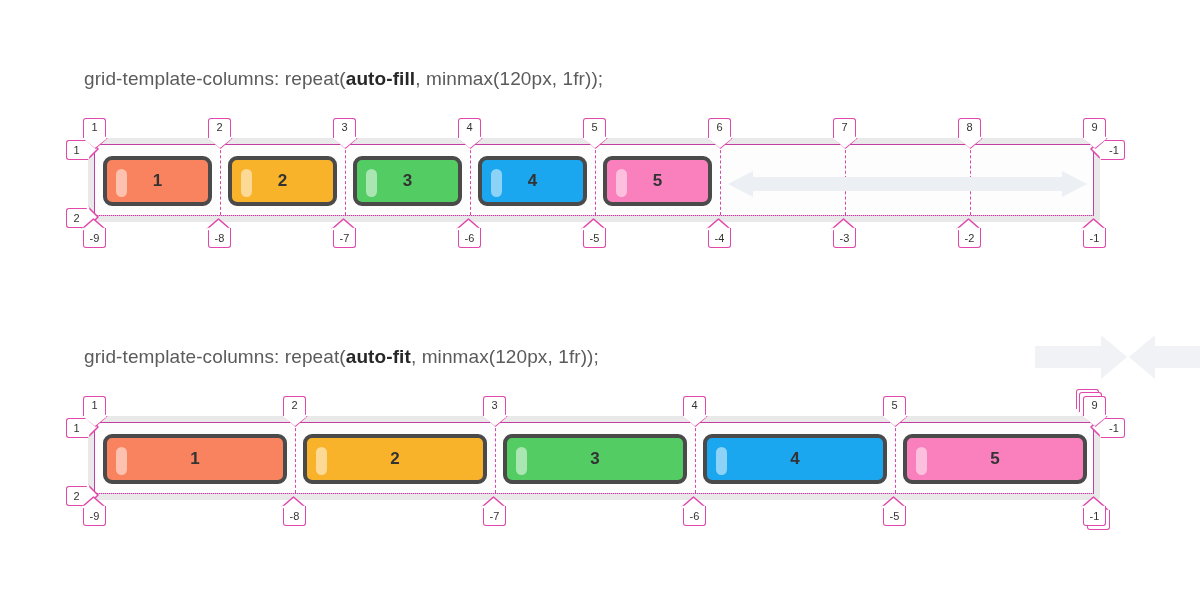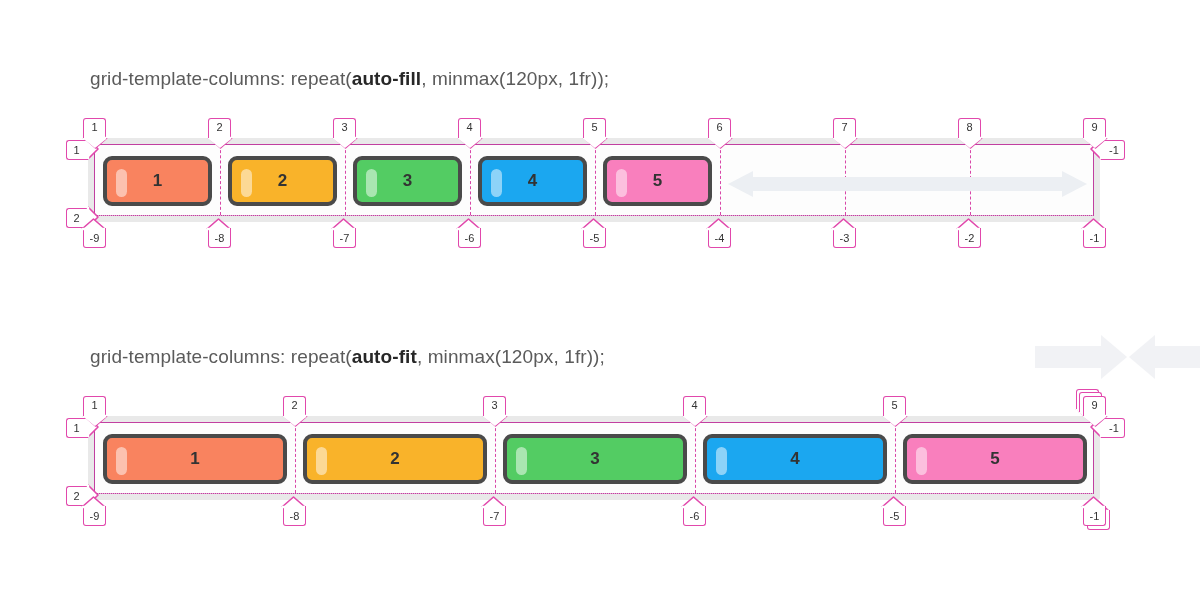--- a/index.html
+++ b/index.html
@@ -12,21 +12,21 @@
     position:relative;
   }
 
   
   .figure{ position:absolute; left:0; top:0; width:1200px; }
   #figure-autofill{ top:0; }
   #figure-autofit{ top:278px; }
 
   .caption{
     position:absolute;
-    left:90px; top:68px;
+    left:84px; top:68px;
     font-size:19px;
     letter-spacing:.1px;
     color:#5b5b5b;
     white-space:nowrap;
   }
   .caption .strong{ font-weight:bold; color:#272727; }
 
   
   .grid-wrap{
     position:absolute;

